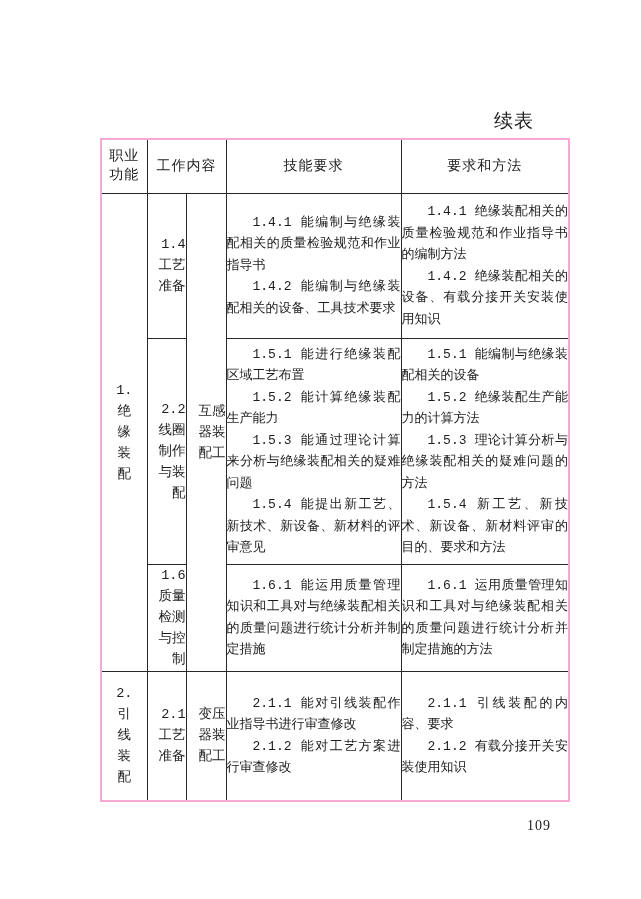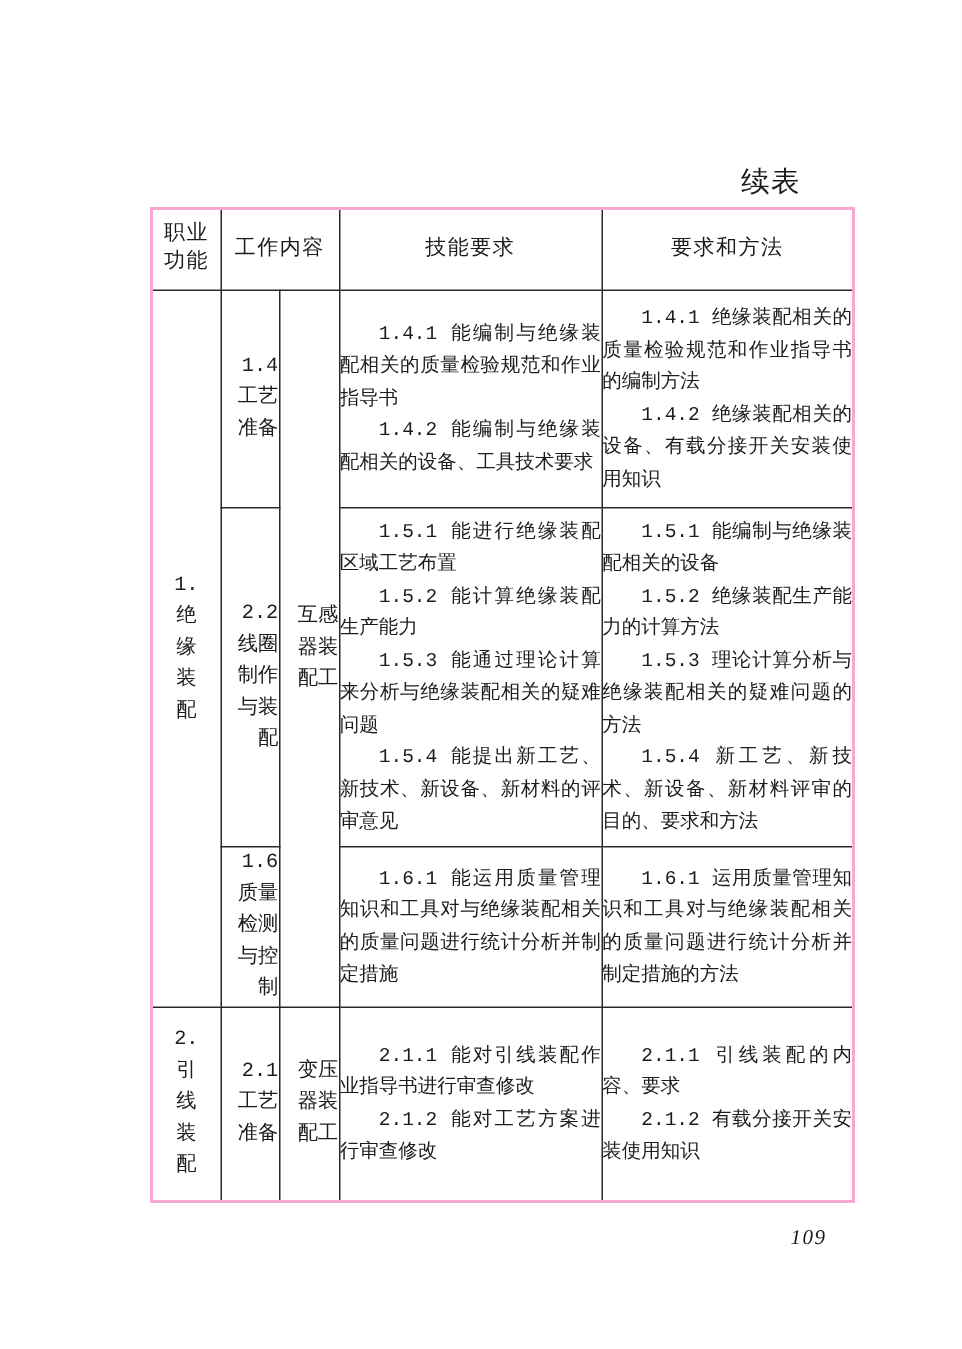--- a/index.html
+++ b/index.html
@@ -60,21 +60,21 @@
     padding: 3px 6px;
   }
   td.body p {
     margin: 0;
     text-indent: 2em;
     text-align: justify;
     word-break: break-all;
   }
   .page-num {
     position: absolute; top: 818px; right: 90px;
-    font-size: 14px; letter-spacing: 1px; font-style: italic;
+    font-size: 14px; letter-spacing: 1px;
   }
 </style>
 </head>
 <body>
 
 <div class="page">
 
 
   <div class="continued">续表</div>
 

